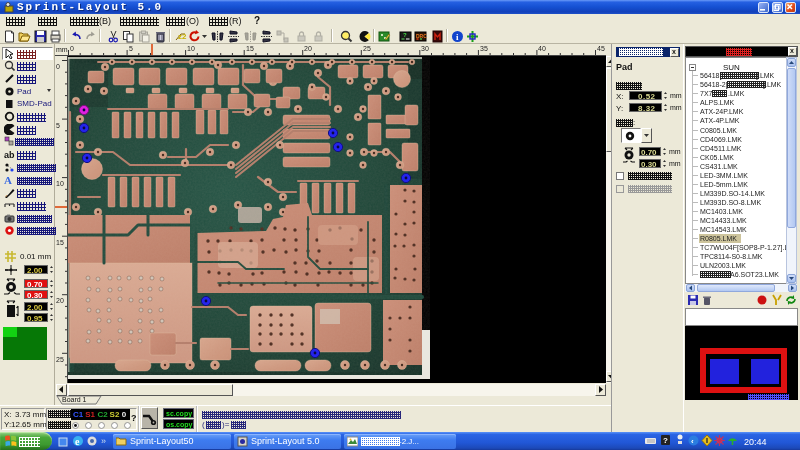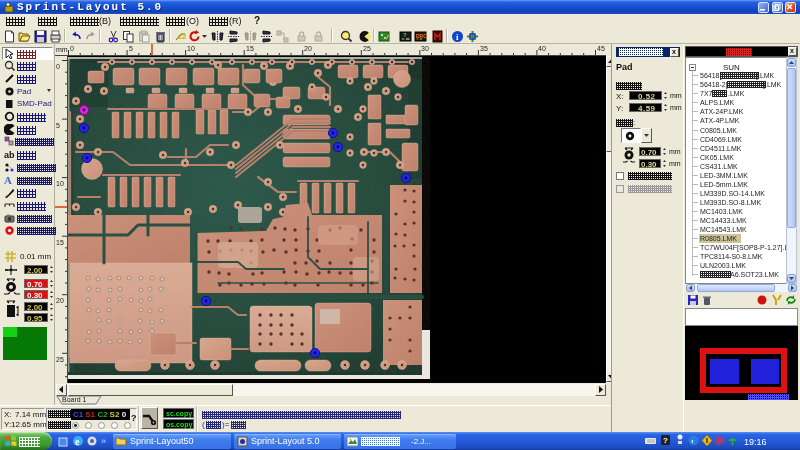--- a/index.html
+++ b/index.html
@@ -870,21 +870,21 @@
     </svg>
     <div class="abs" style="left:56px;top:396px;width:555px;height:9px;background:#ece9d8"></div>
     <svg class="abs" style="left:56px;top:396px" width="46" height="9">
       <path d="M1 0h44l-5 8H6z" fill="#ece9d8" stroke="#777" stroke-width="1"></path>
     </svg>
     <span class="abs" style="left:62px;top:396px;font:normal 7px 'Liberation Sans',sans-serif;color:#111;white-space:pre;">Board 1</span>
     <div class="abs" style="left:0px;top:405px;width:612px;height:1px;background:#fff"></div>
     <div class="abs" style="left:0px;top:406px;width:612px;height:26px;background:#ece9d8"></div>
     <div class="abs" style="left:1px;top:408px;width:44px;height:22px;border:1px solid;border-color:#999 #fff #fff #999;box-sizing:border-box"></div>
     <span class="abs" style="left:4px;top:410px;font:normal 8px 'Liberation Sans',sans-serif;color:#111;white-space:pre;">X:</span>
-    <span class="abs" style="left:15px;top:410px;font:normal 8px 'Liberation Sans',sans-serif;color:#111;white-space:pre;">7.14 mm</span>
+    <span class="abs" style="left:15px;top:410px;font:normal 8px 'Liberation Sans',sans-serif;color:#111;white-space:pre;">3.73 mm</span>
     <span class="abs" style="left:4px;top:420px;font:normal 8px 'Liberation Sans',sans-serif;color:#111;white-space:pre;">Y:</span>
     <span class="abs" style="left:11px;top:420px;font:normal 8px 'Liberation Sans',sans-serif;color:#111;white-space:pre;">12.65 mm</span>
     <div class="abs" style="left:46px;top:408px;width:91px;height:22px;border:1px solid;border-color:#999 #fff #fff #999;box-sizing:border-box"></div>
     <span class="zh" style="left:48px;top:410px;width:23px;height:8px;--c:#111;--g:2px"></span>
     <span class="zh" style="left:48px;top:421px;width:23px;height:8px;--c:#111;--g:2px"></span>
     <div class="abs" style="left:71px;top:409px;width:59px;height:11px;background:#000"></div>
     <span class="abs" style="left:73.0px;top:410px;font:bold 8px 'Liberation Sans',sans-serif;color:#3355ff;white-space:pre;text-align:right;">C1</span>
     <span class="abs" style="left:85.2px;top:410px;font:bold 8px 'Liberation Sans',sans-serif;color:#cc2222;white-space:pre;">S1</span>
     <span class="abs" style="left:97.4px;top:410px;font:bold 8px 'Liberation Sans',sans-serif;color:#22aa33;white-space:pre;">C2</span>
     <span class="abs" style="left:109.6px;top:410px;font:bold 8px 'Liberation Sans',sans-serif;color:#cccc33;white-space:pre;">S2</span>
@@ -934,21 +934,21 @@
     <span class="abs" style="left:640px;top:81px;font:normal 8px 'Liberation Sans',sans-serif;color:#111;white-space:pre;">:</span>
     <span class="abs" style="left:616px;top:92px;font:normal 8px 'Liberation Sans',sans-serif;color:#111;white-space:pre;">X:</span>
     <div class="abs" style="left:629px;top:91px;width:33px;height:9px;background:#000;border:1px solid #666;box-sizing:border-box"></div>
     <span class="abs" style="left:638px;top:92px;font:bold 8px 'Liberation Sans',sans-serif;color:#d8d890;white-space:pre;letter-spacing:.5px">0.52</span>
     <svg class="abs" style="left:663px;top:91px" width="5" height="9">
       <path d="M1 3l1.5-2 1.5 2zM1 6l1.5 2 1.5-2z" fill="#333"></path>
     </svg>
     <span class="abs" style="left:670px;top:92px;font:normal 7px 'Liberation Sans',sans-serif;color:#111;white-space:pre;">mm</span>
     <span class="abs" style="left:616px;top:104px;font:normal 8px 'Liberation Sans',sans-serif;color:#111;white-space:pre;">Y:</span>
     <div class="abs" style="left:629px;top:103px;width:33px;height:9px;background:#000;border:1px solid #666;box-sizing:border-box"></div>
-    <span class="abs" style="left:638px;top:104px;font:bold 8px 'Liberation Sans',sans-serif;color:#d8d890;white-space:pre;letter-spacing:.5px">4.59</span>
+    <span class="abs" style="left:638px;top:104px;font:bold 8px 'Liberation Sans',sans-serif;color:#d8d890;white-space:pre;letter-spacing:.5px">8.32</span>
     <svg class="abs" style="left:663px;top:103px" width="5" height="9">
       <path d="M1 3l1.5-2 1.5 2zM1 6l1.5 2 1.5-2z" fill="#333"></path>
     </svg>
     <span class="abs" style="left:670px;top:104px;font:normal 7px 'Liberation Sans',sans-serif;color:#111;white-space:pre;">mm</span>
     <span class="zh" style="left:616px;top:119px;width:17px;height:8px;--c:#111;--g:2px"></span>
     <span class="abs" style="left:633px;top:118px;font:normal 8px 'Liberation Sans',sans-serif;color:#111;white-space:pre;">:</span>
     <div class="abs" style="left:621px;top:128px;width:20px;height:15px;background:#fff;border:1px solid;border-color:#777 #fff #fff #777;box-sizing:border-box"></div>
     <svg class="abs" style="left:625px;top:131px" width="11" height="11">
       <circle cx="5" cy="5" r="4.2" fill="#111"></circle>
       <circle cx="5" cy="5" r="1.4" fill="#fff"></circle>
@@ -1121,21 +1121,21 @@
       <circle cx="5.5" cy="5.5" r="2.5" fill="#2a2aa0"></circle>
     </svg>
     <span class="abs" style="left:251px;top:436px;font:normal 9px 'Liberation Sans',sans-serif;color:#fff;white-space:pre;">Sprint-Layout 5.0</span>
     <div class="abs" style="left:344px;top:434px;width:112px;height:15px;background:linear-gradient(180deg,#6aa0f8,#3e7cf0 40%,#3a72e4);border-radius:2px;box-shadow:inset 0 1px 0 #8ab4ff"></div>
     <svg class="abs" style="left:347px;top:436px" width="11" height="11">
       <rect x="0" y="1" width="11" height="9" fill="#fff" stroke="#888"></rect>
       <path d="M1 8l3-4 2 2 2-3 2 5z" fill="#3a8a3a"></path>
       <circle cx="3.5" cy="3.5" r="1" fill="#e8b020"></circle>
     </svg>
     <span class="zh" style="left:361px;top:437px;width:39px;height:9px;--c:#fff;--g:2px"></span>
-    <span class="abs" style="left:399px;top:437px;font:normal 8px 'Liberation Sans',sans-serif;color:#fff;white-space:pre;margin-left:12px;">-2.J...</span>
+    <span class="abs" style="left:399px;top:437px;font:normal 8px 'Liberation Sans',sans-serif;color:#fff;white-space:pre;">-2.J...</span>
     <svg class="abs" style="left:645px;top:437px" width="12" height="8">
       <rect x="0" y="1" width="11" height="6" rx="1" fill="#e8e8e8"></rect>
       <path d="M2 3h8M2 5h8" stroke="#888" stroke-width=".7"></path>
     </svg>
     <svg class="abs" style="left:661px;top:435px" width="10" height="11">
       <rect x="0" y="0" width="9" height="10" rx="1" fill="#222"></rect>
       <text x="2" y="8" font-size="8" font-weight="bold" fill="#fff">?</text>
     </svg>
     <svg class="abs" style="left:676px;top:434px" width="8" height="12">
       <circle cx="4" cy="3" r="2.5" fill="#eee"></circle>
@@ -1150,13 +1150,13 @@
       <path d="M6 3v5" stroke="#333" stroke-width="1.4"></path>
     </svg>
     <svg class="abs" style="left:714px;top:435px" width="11" height="11">
       <circle cx="5.5" cy="5.5" r="3" fill="#e04040"></circle>
       <path d="M5.5 0v11M0 5.5h11M1.5 1.5l8 8M9.5 1.5l-8 8" stroke="#c03060" stroke-width="1.2"></path>
     </svg>
     <svg class="abs" style="left:727px;top:435px" width="11" height="11">
       <path d="M1 6a5 5 0 0 1 9 0z" fill="#2ab02a"></path>
       <path d="M5.5 5v5" stroke="#2ab02a" stroke-width="1.6"></path>
     </svg>
-    <span class="abs" style="left:744px;top:437px;font:normal 9px 'Liberation Sans',sans-serif;color:#fff;white-space:pre;">19:16</span>
+    <span class="abs" style="left:744px;top:437px;font:normal 9px 'Liberation Sans',sans-serif;color:#fff;white-space:pre;">20:44</span>
   </div>
 </body></html>

